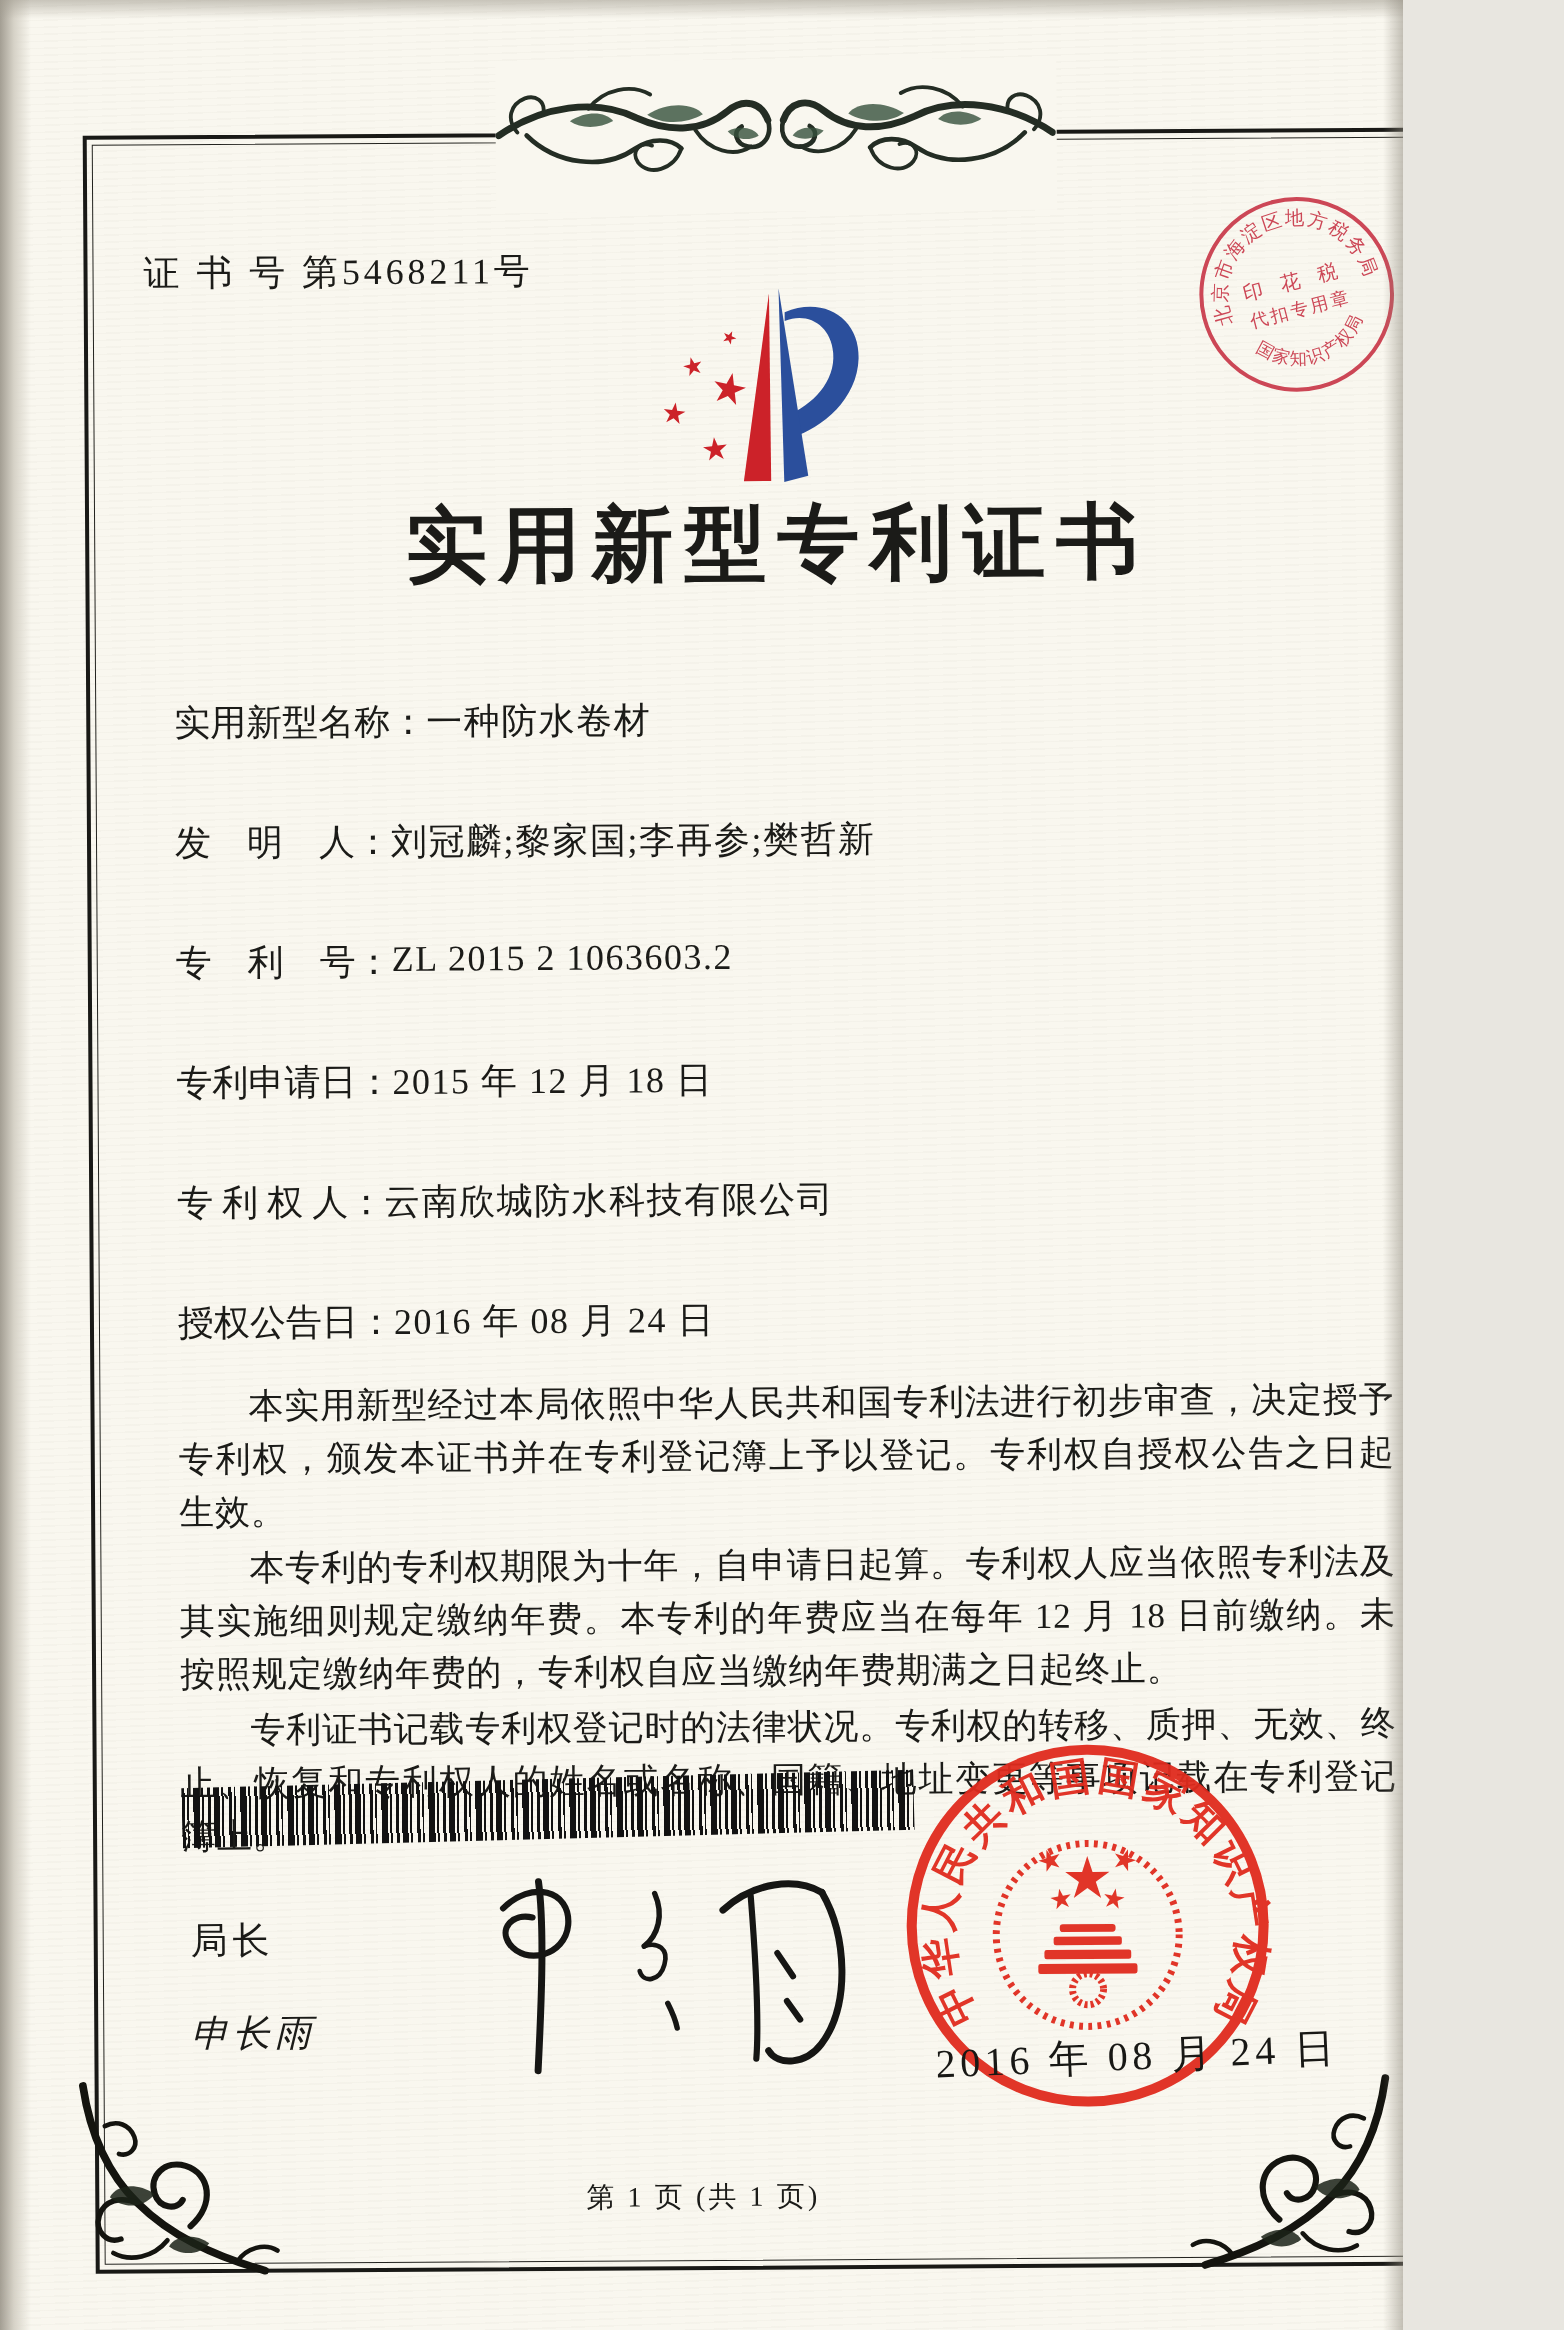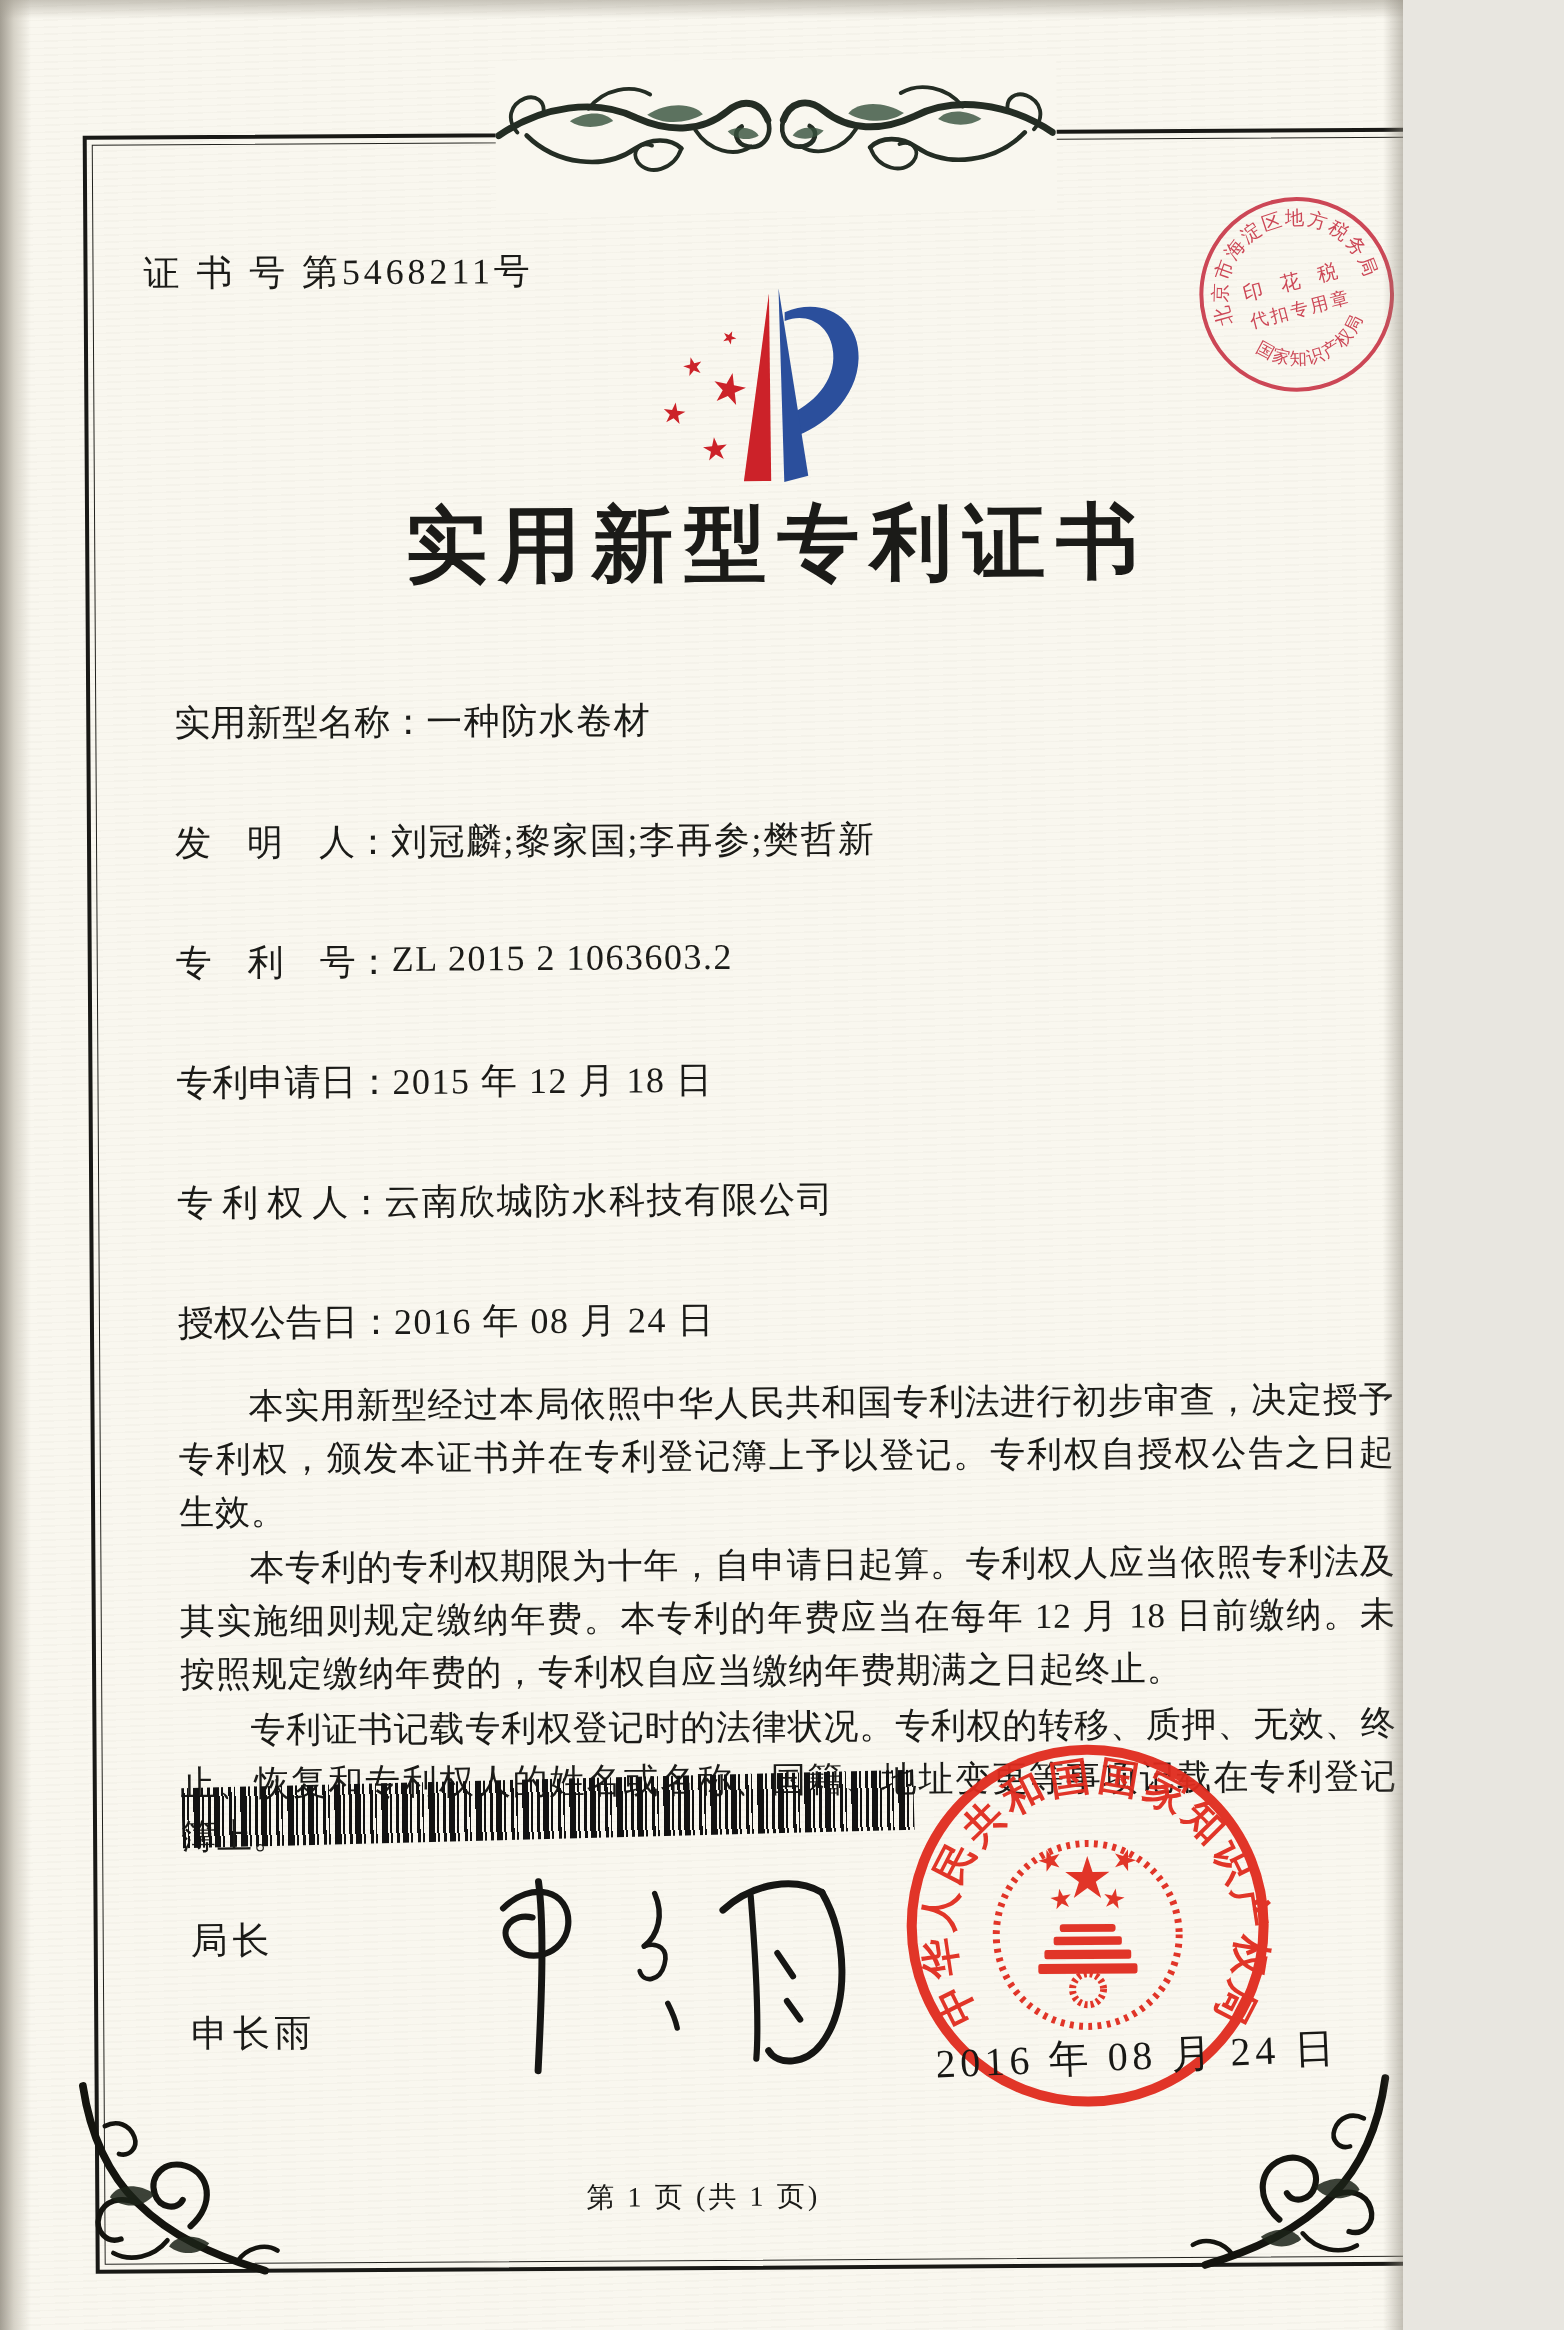--- a/index.html
+++ b/index.html
@@ -54,21 +54,21 @@
     background:repeating-linear-gradient(90deg,
       #121212 0 3.1px, rgba(0,0,0,0) 3.1px 5.4px,
       #121212 5.4px 7px, rgba(0,0,0,0) 7px 11.6px,
       #121212 11.6px 18px, rgba(0,0,0,0) 18px 20px,
       #121212 20px 22px, rgba(0,0,0,0) 22px 26px,
       #121212 26px 29px, rgba(0,0,0,0) 29px 32px,
       #121212 32px 38px, rgba(0,0,0,0) 38px 40px,
       #121212 40px 42px, rgba(0,0,0,0) 42px 47px);}
   
   .officer-title{position:absolute;left:186px;top:1913px;font-size:37px;letter-spacing:4.6px;z-index:4;}
-  .officer-name{position:absolute;left:186px;top:2006px;font-size:37px;letter-spacing:4.6px;z-index:4;}
+  .officer-name{position:absolute;left:186px;top:2006px;font-size:37px;letter-spacing:4.6px;z-index:4;font-style:italic;}
   .signature{position:absolute;left:418px;top:1859px;width:449px;height:248px;z-index:5;}
   
   .seal{position:absolute;left:897px;top:1742px;width:372px;height:372px;z-index:4;opacity:.95;}
   .seal-date{position:absolute;left:930px;top:2031px;font-size:40px;letter-spacing:4.6px;
     color:#181815;transform:rotate(-2deg);z-index:6;white-space:nowrap;}
   
   .footer{position:absolute;left:697px;top:2178px;transform:translateX(-50%);
     font-size:28px;letter-spacing:3.1px;z-index:4;white-space:nowrap;}
 </style>
 </head>

